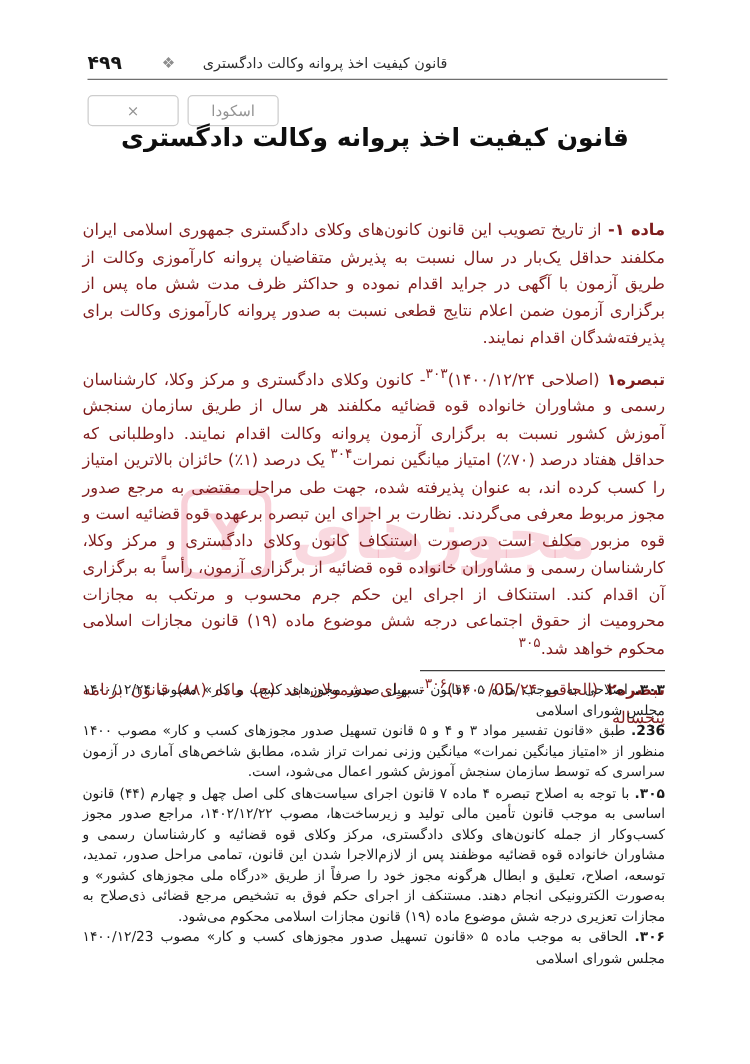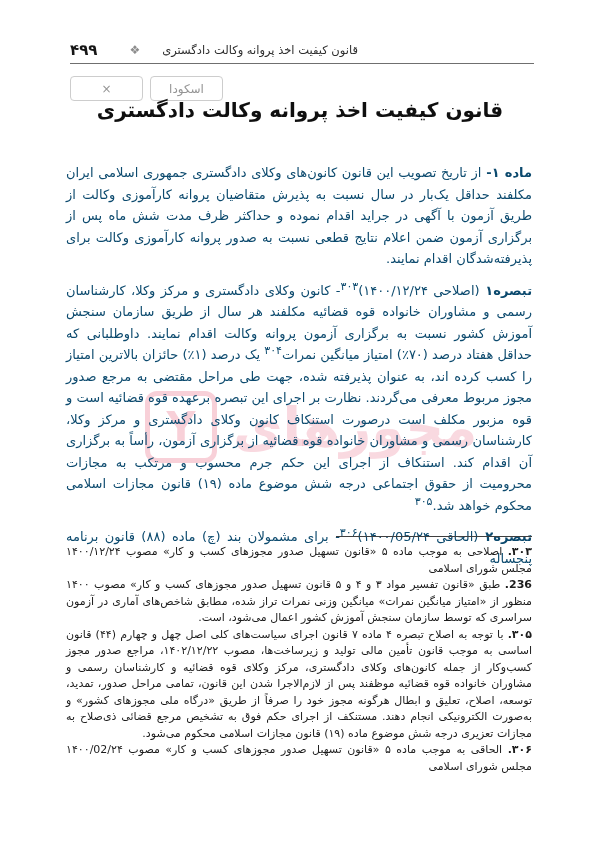--- a/index.html
+++ b/index.html
@@ -21,21 +21,21 @@
   .chip{width:73px;height:25px;box-sizing:border-box;background:#fff;
     border:1.5px solid #cdcdcd;border-radius:4px;display:flex;align-items:center;
     justify-content:center;font-size:12px;color:#949494;cursor:pointer;}
   
   .doc-title{position:absolute;top:98px;left:0;right:0;margin:0;text-align:center;
     font-size:20px;font-weight:bold;color:#0f0f0f;}
   .doc-subtitle{position:absolute;top:131px;left:0;right:0;margin:0;text-align:center;
     font-size:13px;font-weight:bold;color:#111;}
   
   .body-text{position:absolute;top:162px;right:68px;left:66px;z-index:2;}
-  .para{margin:0 0 10px 0;font-size:13px;line-height:21.5px;text-align:justify;color:#0c4a6e;}
+  .para{margin:12px 0 10px 0;font-size:13px;line-height:21.5px;text-align:justify;color:#7f1d1d;}
   .seg-bold{font-weight:bold;}
   .seg-plain{}
   sup.seg-sup{font-size:11px;line-height:0;}
   
   .watermark{position:absolute;top:372px;left:145px;width:290px;height:110px;z-index:1;
     direction:ltr;display:flex;align-items:center;gap:16px;pointer-events:none;}
   .wm-box{width:62px;height:62px;border:5px solid rgba(231,98,125,0.30);
     border-radius:12px;display:flex;align-items:center;justify-content:center;flex:0 0 auto;}
   .wm-glyph{font-size:40px;font-weight:bold;color:rgba(231,98,125,0.30);line-height:1;}
   .wm-text{font-size:54px;font-weight:bold;color:rgba(231,98,125,0.24);
@@ -85,17 +85,17 @@
   <footer class="footnotes">
     <div class="fn-rule"></div>
     <div class="fn-list">
 
         <p class="fn"><b class="fn-num">۳۰۳.</b> <span>اصلاحی به موجب ماده ۵ «قانون تسهیل صدور مجوزهای کسب و کار» مصوب ۱۴۰۰/۱۲/۲۴ مجلس شورای اسلامی</span></p>
 
         <p class="fn"><b class="fn-num">236.</b> <span>طبق «قانون تفسیر مواد ۳ و ۴ و ۵ قانون تسهیل صدور مجوزهای کسب و کار» مصوب ۱۴۰۰ منظور از «امتیاز میانگین نمرات» میانگین وزنی نمرات تراز شده، مطابق شاخص‌های آماری در آزمون سراسری که توسط سازمان سنجش آموزش کشور اعمال می‌شود، است.</span></p>
 
         <p class="fn"><b class="fn-num">۳۰۵.</b> <span>با توجه به اصلاح تبصره ۴ ماده ۷ قانون اجرای سیاست‌های کلی اصل چهل و چهارم (۴۴) قانون اساسی به موجب قانون تأمین مالی تولید و زیرساخت‌ها، مصوب ۱۴۰۲/۱۲/۲۲، مراجع صدور مجوز کسب‌وکار از جمله کانون‌های وکلای دادگستری، مرکز وکلای قوه قضائیه و کارشناسان رسمی و مشاوران خانواده قوه قضائیه موظفند پس از لازم‌الاجرا شدن این قانون، تمامی مراحل صدور، تمدید، توسعه، اصلاح، تعلیق و ابطال هرگونه مجوز خود را صرفاً از طریق «درگاه ملی مجوزهای کشور» و به‌صورت الکترونیکی انجام دهند. مستنکف از اجرای حکم فوق به تشخیص مرجع قضائی ذی‌صلاح به مجازات تعزیری درجه شش موضوع ماده (۱۹) قانون مجازات اسلامی محکوم می‌شود.</span></p>
 
-        <p class="fn"><b class="fn-num">۳۰۶.</b> <span>الحاقی به موجب ماده ۵ «قانون تسهیل صدور مجوزهای کسب و کار» مصوب ۱۴۰۰/02/۲۴ مجلس شورای اسلامی</span></p>
+        <p class="fn"><b class="fn-num">۳۰۶.</b> <span>الحاقی به موجب ماده ۵ «قانون تسهیل صدور مجوزهای کسب و کار» مصوب ۱۴۰۰/۱۲/23 مجلس شورای اسلامی</span></p>
       </div>
   </footer>
 
 </div>
 
 </body></html>

